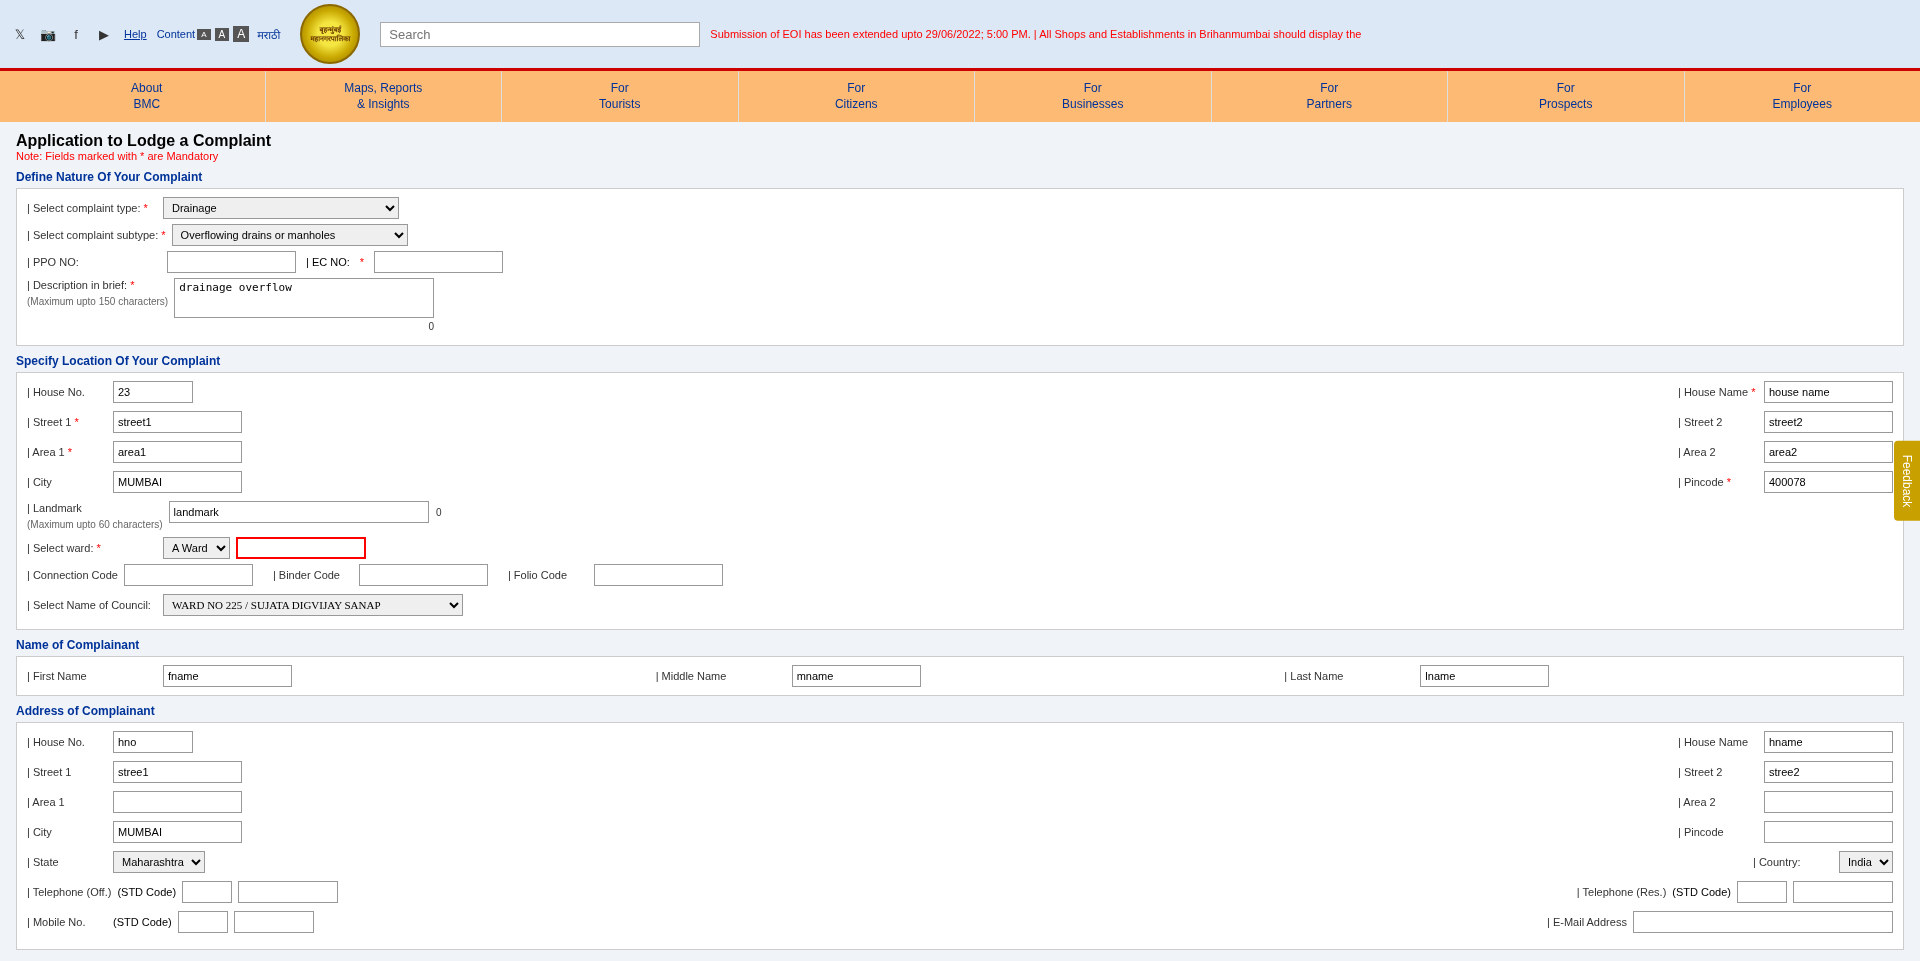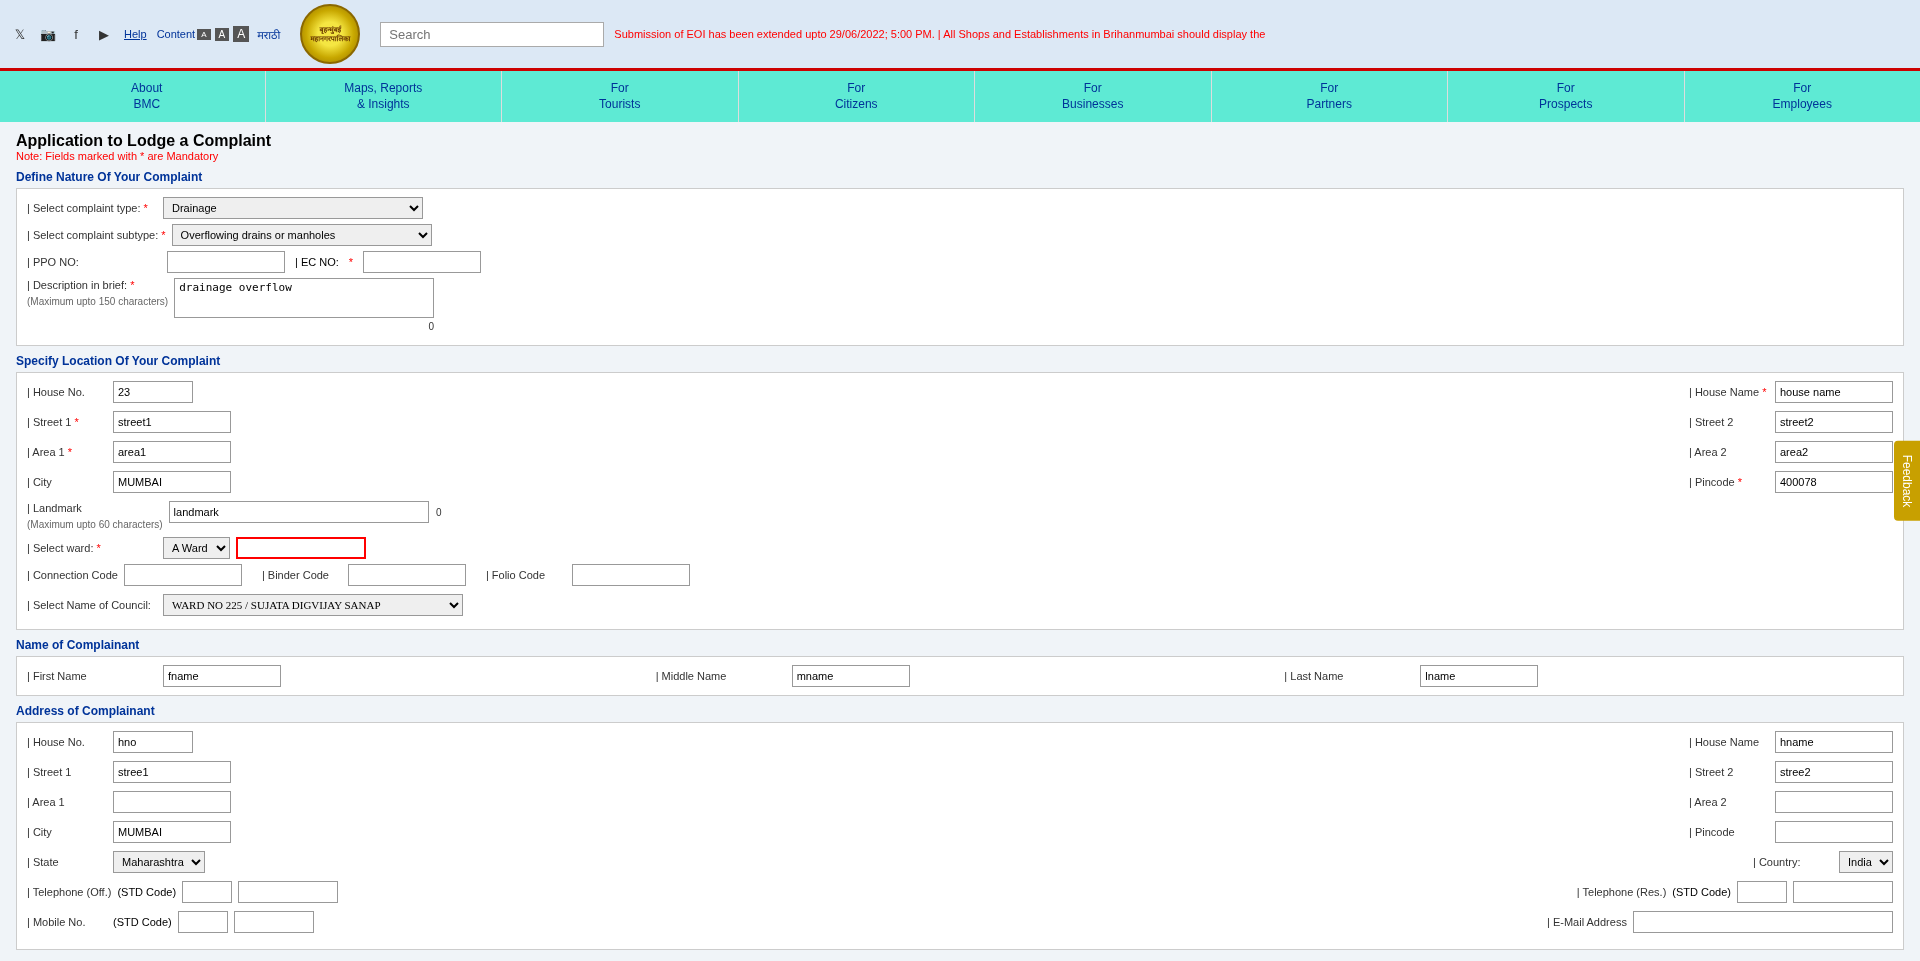--- a/index.html
+++ b/index.html
@@ -18,32 +18,32 @@
     .logo-area { display: flex; align-items: center; justify-content: center; padding: 0 10px; }
     .logo-circle {
       width: 60px; height: 60px; border-radius: 50%;
       background: radial-gradient(circle, #f5e642 30%, #c8a800 60%, #8b6800 100%);
       border: 2px solid #8b6800;
       display: flex; align-items: center; justify-content: center;
       font-size: 8px; color: #6b3a00; font-weight: bold; text-align: center;
     }
     .search-bar-area { flex: 1; display: flex; align-items: center; gap: 10px; }
     .search-input {
-      width: 224px; padding: 4px 8px; border: 1px solid #aaa; font-size: 13px;
+      width: 320px; padding: 4px 8px; border: 1px solid #aaa; font-size: 13px;
     }
     .marquee-area {
       flex: 1; overflow: hidden; color: red; font-size: 11px; white-space: nowrap;
     }
     .help-content-area { display: flex; flex-direction: row; align-items: center; font-size: 11px; gap: 2px; }
     .help-content-row { display: flex; gap: 10px; }
     .font-size-row { display: flex; align-items: center; gap: 4px; font-size: 10px; }
     .font-btn { background: #555; color: #fff; border: none; padding: 1px 4px; cursor: pointer; font-size: 9px; }
 
     .header-nav {
-      background: #5eead4;
+      background: #fdba74;
       border-top: 3px solid #cc0000;
       display: flex;
       align-items: center;
       padding-left: 29px;
     }
     .nav-item {
       flex: 1; text-align: center; padding: 10px 6px; font-size: 12px;
       color: #003399; cursor: pointer; border-right: 1px solid #ddd;
       display: flex; align-items: center; justify-content: center;
       line-height: 1.3;
@@ -59,26 +59,26 @@
     .mandatory-note span { color: red; }
     .section-heading { font-size: 12px; font-weight: bold; color: #003399; margin: 8px 0 4px 0; }
 
     .form-row { display: flex; align-items: center; margin-bottom: 5px; gap: 6px; flex-wrap: wrap; }
     .form-label { font-size: 11px; color: #333; min-width: 130px; }
     .form-input {
       border: 1px solid #999; padding: 2px 4px; font-size: 11px;
       height: 22px;
     }
     .form-input.sm { width: 80px; }
-    .form-input.md { width: 118px; }
+    .form-input.md { width: 129px; }
     .form-input.xl { width: 260px; }
     .form-select {
       border: 1px solid #999; padding: 2px 4px; font-size: 11px; height: 22px;
     }
-    .form-select.xl { width: 260px; }
+    .form-select.xl { width: 236px; }
     .loc-row { display: flex; align-items: center; gap: 6px; margin-bottom: 4px; }
     .loc-label { font-size: 11px; color: #333; min-width: 80px; }
 
     
     .three-col { display: flex; gap: 20px; }
     .col-third { flex: 1; display: flex; align-items: center; gap: 6px; }
 
     
     .char-count { font-size: 10px; color: #333; }
 

